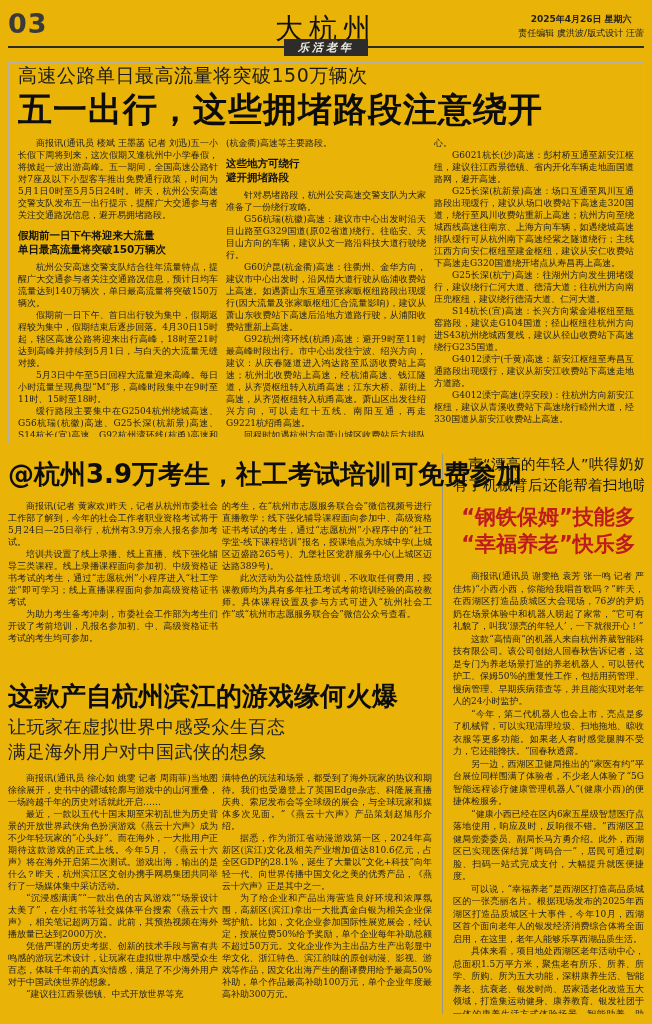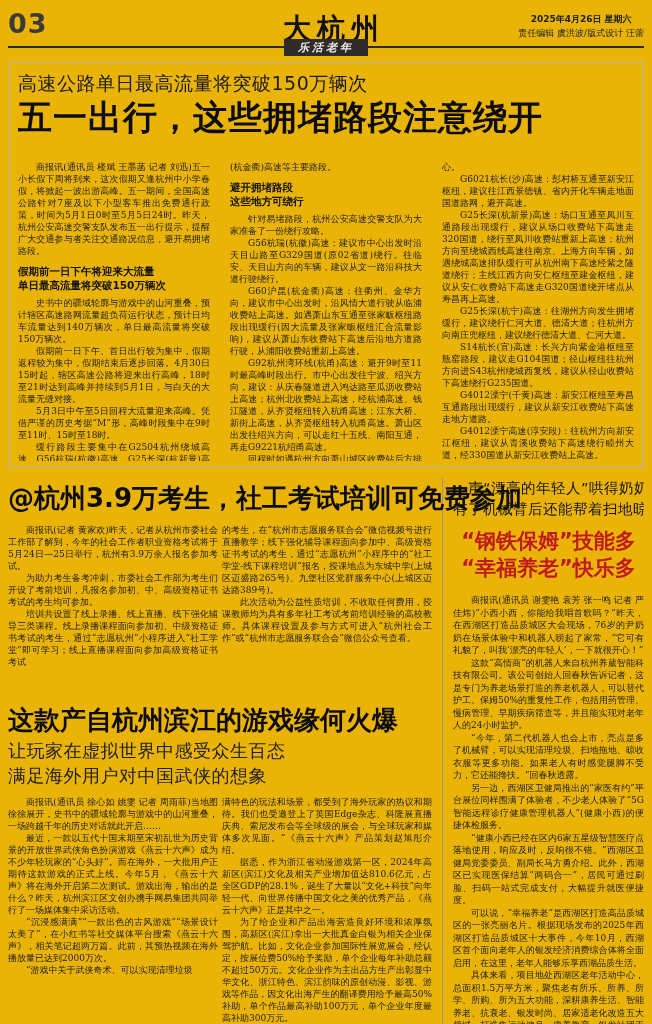--- a/index.html
+++ b/index.html
@@ -7,34 +7,34 @@
     position:relative;width:652px;height:1024px;margin:0 auto;
     background:#eab308;color:#1c1c1c;overflow:hidden;box-sizing:border-box;
     padding:6px 8px 0 8px;
     font-family:"DejaVu Serif","Liberation Serif",serif;
   }
   
   .hdr{position:relative;height:40px;border-bottom:2px solid #2b2b2b;}
   .pagenum{position:absolute;left:0;top:2px;font-size:27px;font-weight:bold;color:#3a3a3a;
            font-family:"DejaVu Sans","Liberation Sans",sans-serif;letter-spacing:1px;}
   .masthead{position:absolute;left:50%;transform:translateX(-50%);top:4px;
-            font-size:28px;font-weight:bold;letter-spacing:6px;color:#111;white-space:nowrap;margin-left:8px;}
+            font-size:28px;font-weight:normal;letter-spacing:6px;color:#111;white-space:nowrap;}
   .badge{position:absolute;left:50%;transform:translateX(-50%);bottom:-10px;
          background:#2e2c2a;color:#f1ede4;font-size:11px;line-height:17px;padding:0 14px;
          letter-spacing:3px;font-style:italic;font-weight:bold;white-space:nowrap;}
   .dateline{position:absolute;right:0;top:6px;text-align:center;font-size:9px;line-height:14px;color:#222;
             font-family:"DejaVu Sans","Liberation Sans",sans-serif;}
   .dateline .d1{font-weight:bold;}
   
-  .art1{margin-top:14px;border:1px solid #b8b2a6;padding:8px 9px 6px 9px;box-sizing:border-box;}
+  .art1{margin-top:14px;border:1px solid #b8b2a6;padding:0 9px 6px 9px;box-sizing:border-box;}
   .art1 .kicker{font-size:19px;line-height:24px;color:#1b1b1b;letter-spacing:.5px;
                 font-family:"DejaVu Sans","Liberation Sans",sans-serif;}
-  .art1 h1{margin:2px 0 24px 0;font-size:34px;line-height:40px;font-weight:900;color:#0d0d0d;
+  .art1 h1{margin:2px 0 8px 0;font-size:34px;line-height:40px;font-weight:900;color:#0d0d0d;
            letter-spacing:1px;font-family:"DejaVu Sans","Liberation Sans",sans-serif;white-space:nowrap;}
-  .cols3{display:flex;gap:20px;height:300px;overflow:hidden;}
+  .cols3{display:flex;gap:8px;height:300px;overflow:hidden;}
   .cols3 .col{flex:1;overflow:hidden;}
   
   .paras p{margin:0;font-size:9px;line-height:12px;text-align:justify;text-indent:2em;color:#222;}
   .paras.cont p:first-child{text-indent:0;}
   .subhead{font-weight:bold;font-size:10.5px;line-height:14px;color:#111;margin:7px 0 5px 0;
            font-family:"DejaVu Sans","Liberation Sans",sans-serif;}
   
   .lower{display:flex;margin-top:10px;height:560px;overflow:hidden;}
   .lower .leftzone{width:424px;border-right:1px solid #9c968a;padding-right:10px;box-sizing:content-box;}
   .lower .rightzone{width:199px;padding-left:10px;overflow:hidden;}
@@ -79,33 +79,33 @@
     <div class="cols3">
       <div class="col">
         <div class="paras">
             <p>商报讯(通讯员 楼斌 王墨菡 记者 刘迅)五一小长假下周将到来，这次假期又逢杭州中小学春假，将掀起一波出游高峰。五一期间，全国高速公路针对7座及以下小型客车推出免费通行政策，时间为5月1日0时至5月5日24时。昨天，杭州公安高速交警支队发布五一出行提示，提醒广大交通参与者关注交通路况信息，避开易拥堵路段。</p>
           </div>
         <div class="subhead">
           <div>假期前一日下午将迎来大流量</div>
           <div>单日最高流量将突破150万辆次</div>
         </div>
         <div class="paras">
-            <p>史书中的疆域轮廓与游戏中的山河重叠，预计辖区高速路网流量超负荷运行状态，预计日均车流量达到140万辆次，单日最高流量将突破150万辆次。</p>
+            <p>杭州公安高速交警支队结合往年流量特点，提醒广大交通参与者关注交通路况信息，预计日均车流量达到140万辆次，单日最高流量将突破150万辆次。</p>
             <p>假期前一日下午、首日出行较为集中，假期返程较为集中，假期结束后逐步回落。4月30日15时起，辖区高速公路将迎来出行高峰，18时至21时达到高峰并持续到5月1日，与白天的大流量无缝对接。</p>
-            <p>5月3日中午至5日回程大流量迎来高峰。凭借严谨的历史考据“M”形，高峰时段集中在9时至11时、15时至18时。</p>
+            <p>5月3日中午至5日回程大流量迎来高峰。每日小时流量呈现典型“M”形，高峰时段集中在9时至11时、15时至18时。</p>
             <p>缓行路段主要集中在G2504杭州绕城高速、G56杭瑞(杭徽)高速、G25长深(杭新景)高速、S14杭长(宜)高速、G92杭州湾环线(杭甬)高速和G60沪昆</p>
           </div>
       </div>
       <div class="col">
         <div class="paras cont">
             <p>(杭金衢)高速等主要路段。</p>
           </div>
         <div class="subhead">
+          <div>这些地方可绕行</div>
           <div>避开拥堵路段</div>
-          <div>这些地方可绕行</div>
         </div>
         <div class="paras">
             <p>针对易堵路段，杭州公安高速交警支队为大家准备了一份绕行攻略。</p>
             <p>G56杭瑞(杭徽)高速：建议市中心出发时沿天目山路至G329国道(原02省道)绕行。往临安、天目山方向的车辆，建议从文一路沿科技大道行驶绕行。</p>
             <p>G60沪昆(杭金衢)高速：往衢州、金华方向，建议市中心出发时，沿风情大道行驶从临浦收费站上高速。如遇萧山东互通至张家畈枢纽路段出现缓行(因大流量及张家畈枢纽汇合流量影响)，建议从萧山东收费站下高速后沿地方道路行驶，从浦阳收费站重新上高速。</p>
             <p>G92杭州湾环线(杭甬)高速：避开9时至11时最高峰时段出行。市中心出发往宁波、绍兴方向，建议：从庆春隧道进入鸿达路至瓜沥收费站上高速；杭州北收费站上高速，经杭浦高速、钱江隧道，从齐贤枢纽转入杭甬高速；江东大桥、新街上高速，从齐贤枢纽转入杭甬高速。萧山区出发往绍兴方向，可以走红十五线、南阳互通，再走G9221杭绍甬高速。</p>
             <p>回程时如遇杭州方向萧山城区收费站后方排队缓行，建议继续行驶至瓜沥收费站下高速进入市中</p>
           </div>
       </div>
       <div class="col">
@@ -124,22 +124,22 @@
 
   <div class="lower">
     <div class="leftzone">
 
       <section class="art2">
         <h2>@杭州3.9万考生，社工考试培训可免费参加</h2>
         <div class="cols2">
           <div class="col">
             <div class="paras">
                 <p>商报讯(记者 黄家欢)昨天，记者从杭州市委社会工作部了解到，今年的社会工作者职业资格考试将于5月24日—25日举行，杭州有3.9万余人报名参加考试。</p>
+                <p>培训共设置了线上录播、线上直播、线下强化辅导三类课程。线上录播课程面向参加初、中级资格证书考试的考生，通过“志愿杭州”小程序进入“社工学堂”即可学习；线上直播课程面向参加高级资格证书考试</p>
                 <p>为助力考生备考冲刺，市委社会工作部为考生们开设了考前培训，凡报名参加初、中、高级资格证书考试的考生均可参加。</p>
-                <p>培训共设置了线上录播、线上直播、线下强化辅导三类课程。线上录播课程面向参加初、中级资格证书考试的考生，通过“志愿杭州”小程序进入“社工学堂”即可学习；线上直播课程面向参加高级资格证书考试</p>
               </div>
           </div>
           <div class="col">
             <div class="paras cont">
                 <p>的考生，在“杭州市志愿服务联合会”微信视频号进行直播教学；线下强化辅导课程面向参加中、高级资格证书考试的考生，通过“志愿杭州”小程序中的“社工学堂-线下课程培训”报名，授课地点为东城中学(上城区迈盛路265号)、九堡社区党群服务中心(上城区迈达路389号)。</p>
                 <p>此次活动为公益性质培训，不收取任何费用，授课教师均为具有多年社工考试考前培训经验的高校教师。具体课程设置及参与方式可进入“杭州社会工作”或“杭州市志愿服务联合会”微信公众号查看。</p>
               </div>
           </div>
         </div>
       </section>
@@ -147,21 +147,22 @@
       <section class="art3">
         <h2>这款产自杭州滨江的游戏缘何火爆</h2>
         <div class="deck">让玩家在虚拟世界中感受众生百态</div>
         <div class="deck">满足海外用户对中国武侠的想象</div>
         <div class="cols2">
           <div class="col">
             <div class="paras">
                 <p>商报讯(通讯员 徐心如 姚雯 记者 周雨菲)当地图徐徐展开，史书中的疆域轮廓与游戏中的山河重叠，一场跨越千年的历史对话就此开启……</p>
                 <p>最近，一款以五代十国末期至宋初乱世为历史背景的开放世界武侠角色扮演游戏《燕云十六声》成为不少年轻玩家的“心头好”。而在海外，一大批用户正期待这款游戏的正式上线。今年5月，《燕云十六声》将在海外开启第二次测试。游戏出海，输出的是什么？昨天，杭州滨江区文创办携手网易集团共同举行了一场媒体集中采访活动。</p>
                 <p>“沉浸感满满”“一款出色的古风游戏”“场景设计太美了”，在小红书等社交媒体平台搜索《燕云十六声》，相关笔记超两万篇。此前，其预热视频在海外播放量已达到2000万次。</p>
-                <p>“游戏中关于武侠奇术、可以实现清理垃圾</p>
+                <p>凭借严谨的历史考据、创新的技术手段与富有共鸣感的游玩艺术设计，让玩家在虚拟世界中感受众生百态，体味千年前的真实情感，满足了不少海外用户对于中国武侠世界的想象。</p>
+                <p>“建议往江西景德镇、中式开放世界等充</p>
               </div>
           </div>
           <div class="col">
             <div class="paras cont">
                 <p>满特色的玩法和场景，都受到了海外玩家的热议和期待。我们也受邀登上了英国Edge杂志、科隆展直播庆典、索尼发布会等全球级的展会，与全球玩家和媒体多次见面。”《燕云十六声》产品策划赵旭彤介绍。</p>
                 <p>据悉，作为浙江省动漫游戏第一区，2024年高新区(滨江)文化及相关产业增加值达810.6亿元，占全区GDP的28.1%，诞生了大量以“文化+科技”向年轻一代、向世界传播中国文化之美的优秀产品，《燕云十六声》正是其中之一。</p>
                 <p>为了给企业和产品出海营造良好环境和浓厚氛围，高新区(滨江)拿出一大批真金白银为相关企业保驾护航。比如，文化企业参加国际性展览展会，经认定，按展位费50%给予奖励，单个企业每年补助总额不超过50万元。文化企业作为主出品方生产出彰显中华文化、浙江特色、滨江韵味的原创动漫、影视、游戏等作品，因文化出海产生的翻译费用给予最高50%补助，单个作品最高补助100万元，单个企业年度最高补助300万元。</p>
               </div>
           </div>
         </div>

